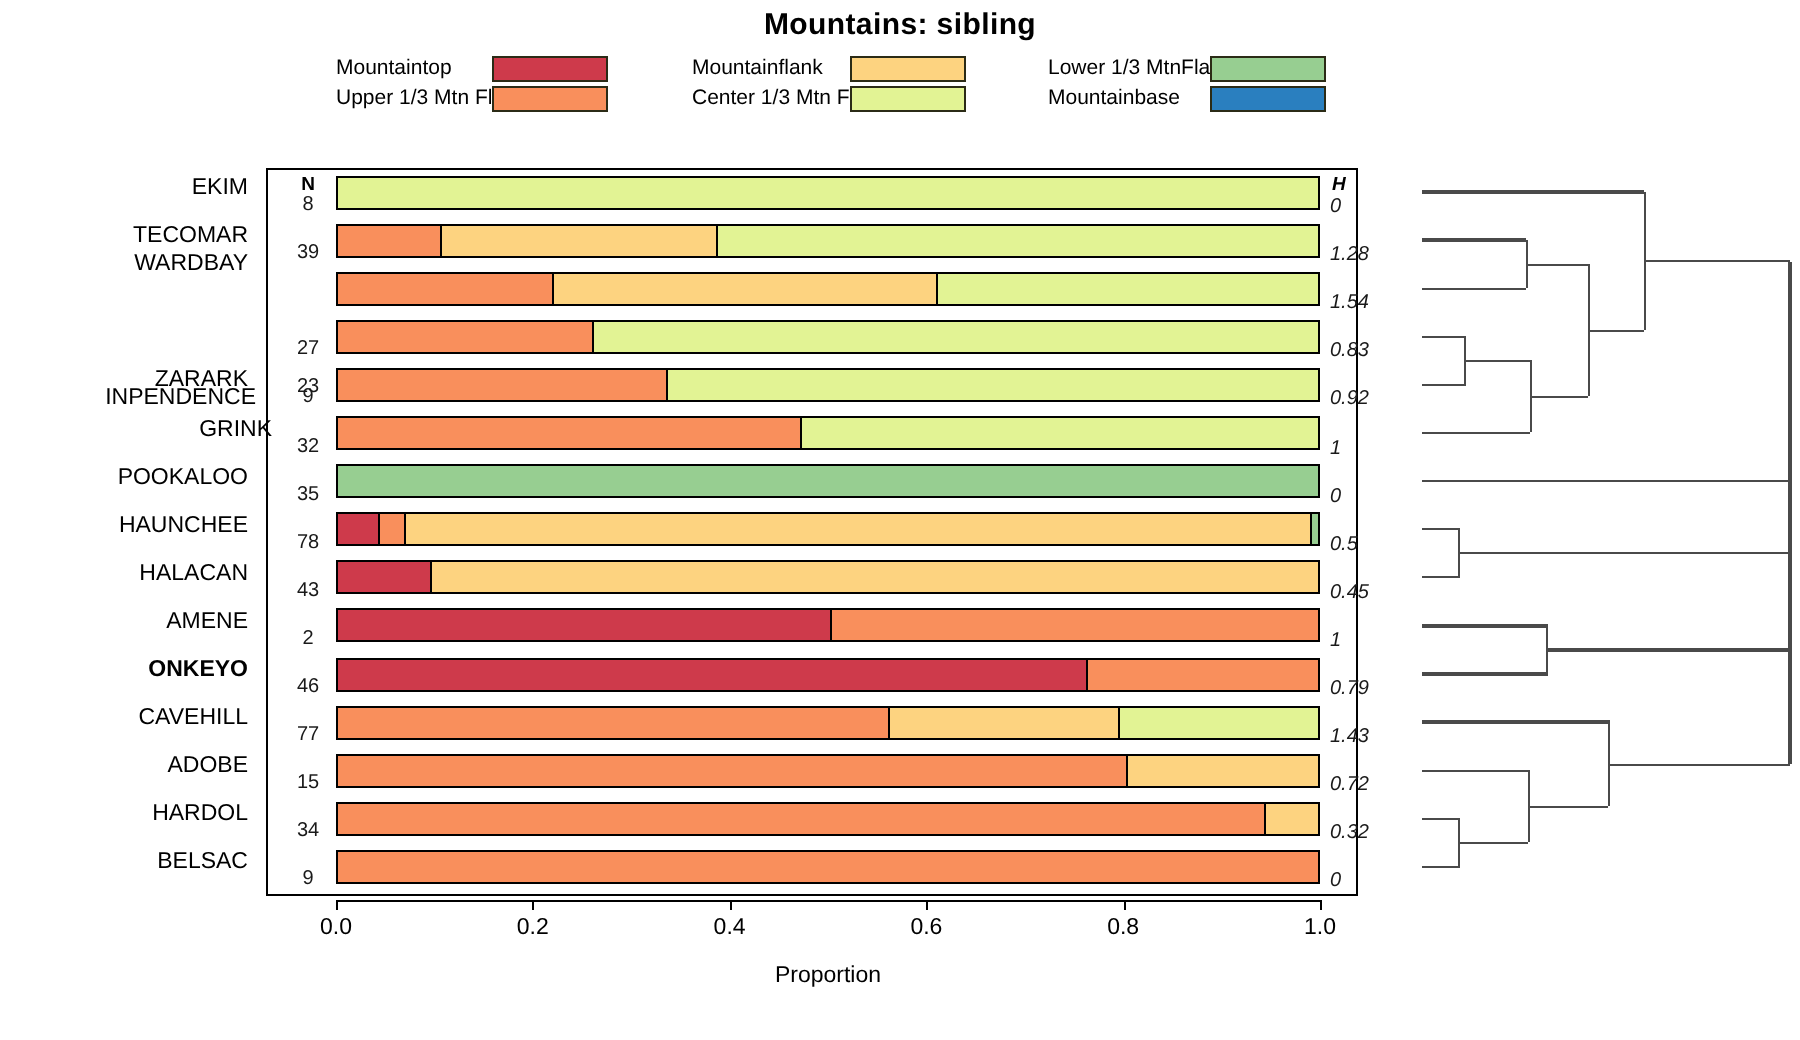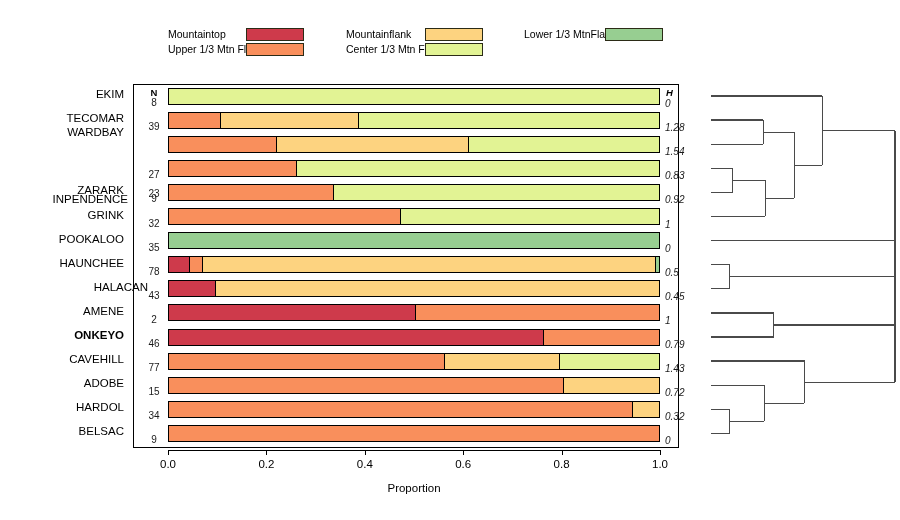--- a/index.html
+++ b/index.html
@@ -86,20 +86,21 @@
 
   
   .dend { position:absolute; left:690px; top:84px; width:210px; height:364px; }
   .dl { position:absolute; background:#4a4a4a; }
 </style>
 </head>
 <body>
 
 <div id="stage">
 
+  <div class="title">Mountains: sibling</div>
 
   <div class="legend">
       <div class="lgcol" style="left: 0px;">
         <div class="lgrow">
           <span class="lglabel">Mountaintop</span>
           <span class="lgswatch" style="left: 78px; background: rgb(206, 58, 75);"></span>
         </div>
         <div class="lgrow">
           <span class="lglabel">Upper 1/3 Mtn Flank</span>
           <span class="lgswatch" style="left: 78px; background: rgb(249, 143, 92);"></span>
@@ -112,36 +113,40 @@
         </div>
         <div class="lgrow">
           <span class="lglabel">Center 1/3 Mtn Flank</span>
           <span class="lgswatch" style="left: 79px; background: rgb(226, 243, 148);"></span>
         </div>
       </div>
       <div class="lgcol" style="left: 356px;">
         <div class="lgrow">
           <span class="lglabel">Lower 1/3 MtnFlank</span>
           <span class="lgswatch" style="left: 81px; background: rgb(151, 206, 145);"></span>
+        </div>
+        <div class="lgrow">
+          <span class="lglabel">Mountainbase</span>
+          <span class="lgswatch" style="left: 81px; background: rgb(42, 127, 191);"></span>
         </div>
       </div>
     </div>
 
   <div class="panel"></div>
 
   <div id="rowlabels">
       <div class="rowlabel" style="left: 0px; top: 88px; position: absolute; width: 124px;">EKIM</div>
       <div class="rowlabel" style="left: 0px; top: 112.1px; position: absolute; width: 124px;">TECOMAR</div>
       <div class="rowlabel" style="left: 0px; top: 126px; position: absolute; width: 124px;">WARDBAY</div>
       <div class="rowlabel" style="left: 4px; top: 160.3px; position: absolute; width: 124px; margin-top: 33px;">INPENDENCE</div>
       <div class="rowlabel" style="left: 0px; top: 184.4px; position: absolute; width: 124px;">ZARARK</div>
-      <div class="rowlabel" style="left: 0px; top: 208.5px; position: absolute; width: 124px;">GRINK</div>
+      <div class="rowlabel" style="left: 12px; top: 208.5px; position: absolute; width: 124px;">GRINK</div>
       <div class="rowlabel" style="left: 0px; top: 232.6px; position: absolute; width: 124px;">POOKALOO</div>
       <div class="rowlabel" style="left: 0px; top: 256.7px; position: absolute; width: 124px;">HAUNCHEE</div>
-      <div class="rowlabel" style="left: 0px; top: 280.8px; position: absolute; width: 148px; padding-left: 28px;">HALACAN</div>
+      <div class="rowlabel" style="left: 0px; top: 280.8px; position: absolute; width: 124px; padding-left: 28px;">HALACAN</div>
       <div class="rowlabel" style="left: 0px; top: 304.9px; position: absolute; width: 124px; text-align: right;">AMENE</div>
       <div class="rowlabel bold" style="left: 0px; top: 329px; position: absolute; width: 124px;">ONKEYO</div>
       <div class="rowlabel" style="left: 0px; top: 353.1px; position: absolute; width: 124px;">CAVEHILL</div>
       <div class="rowlabel" style="left: 0px; top: 377.2px; position: absolute; width: 124px;">ADOBE</div>
       <div class="rowlabel" style="left: 0px; top: 401.3px; position: absolute; width: 124px;">HARDOL</div>
       <div class="rowlabel" style="left: 0px; top: 425.4px; position: absolute; width: 124px;">BELSAC</div>
     </div>
   <div id="bars">
       <div class="bar" style="left: 168px; top: 87.5px; width: 492px;">
         <div class="seg" title="Center 1/3 Mtn Flank" style="left: 0px; width: 492px; background: rgb(226, 243, 148);"></div>

